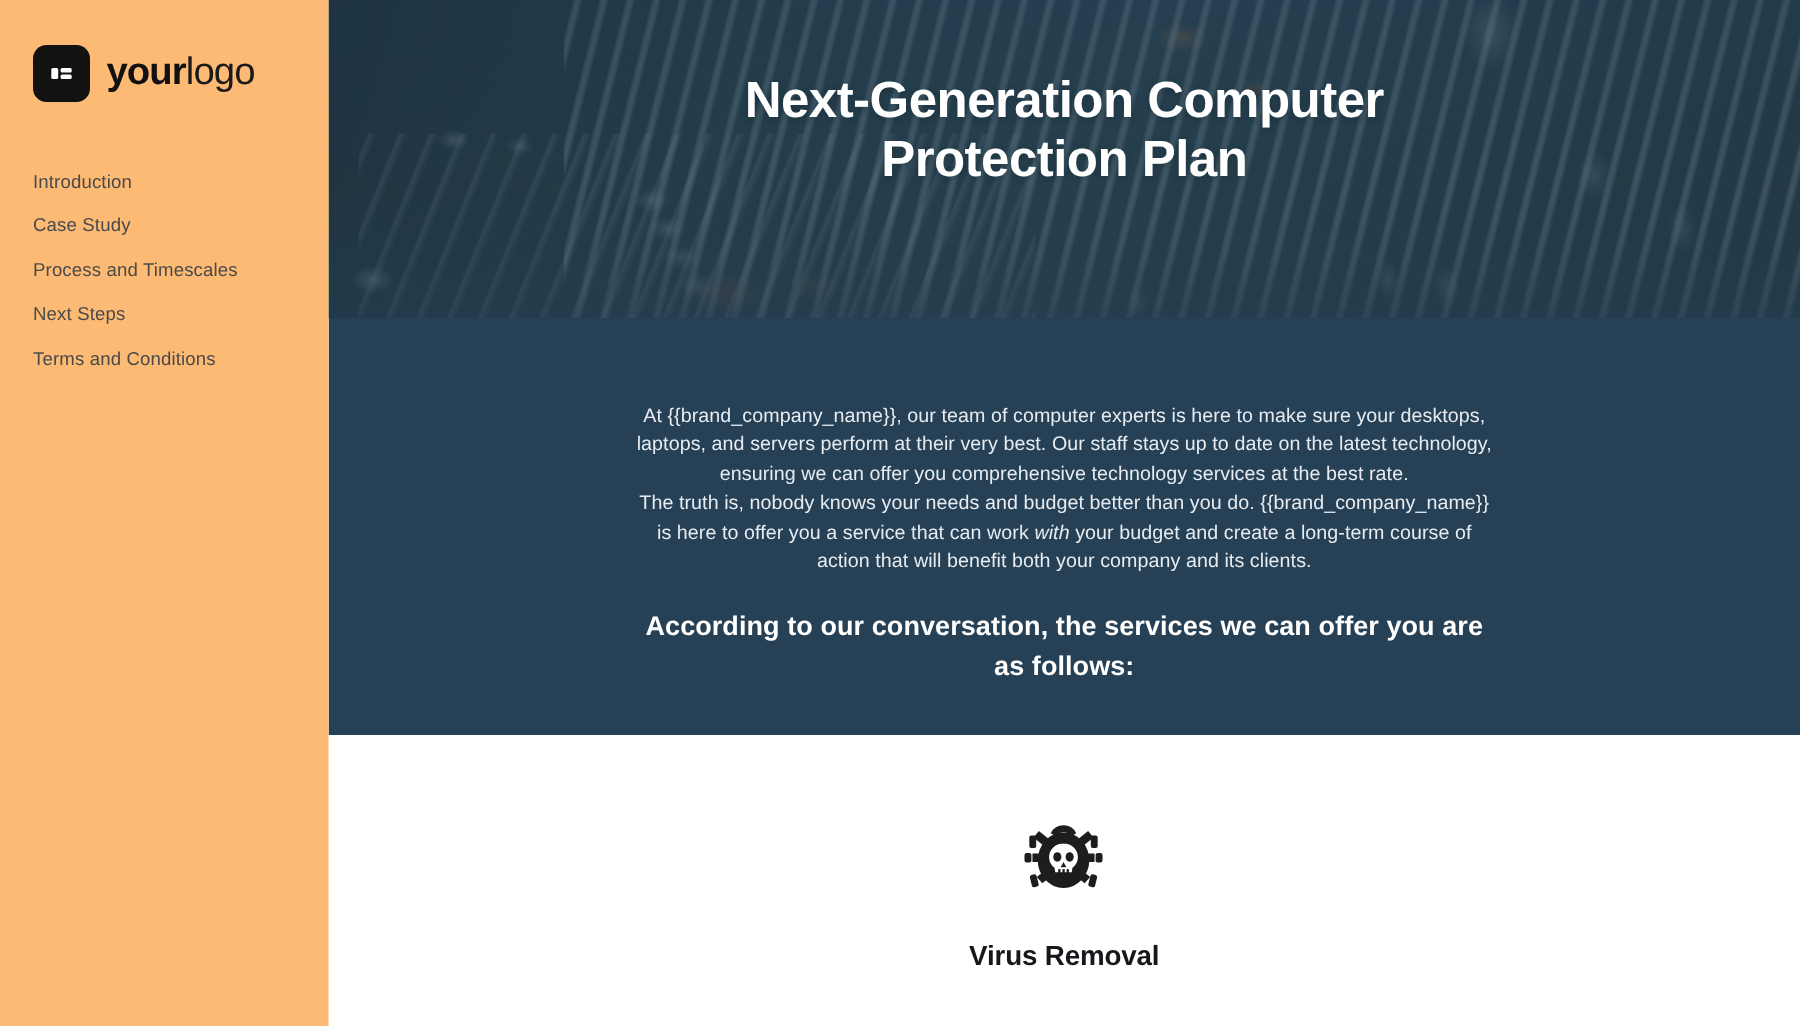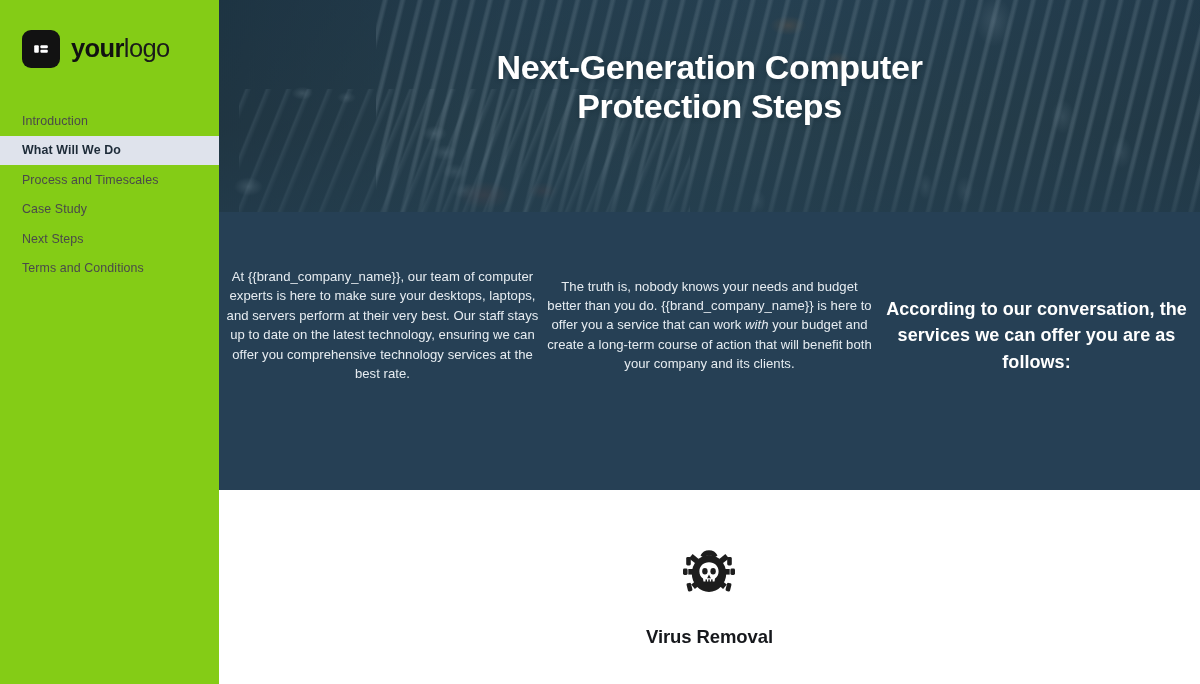--- a/index.html
+++ b/index.html
@@ -21,21 +21,21 @@
     display: flex;
     background: #ffffff;
   }
 
   
   .sidebar {
     position: relative;
     width: 219px;
     min-width: 219px;
     height: 684px;
-    background: #84cc16;
+    background: #fdba74;
     z-index: 5;
   }
 
   .logo-row {
     display: flex;
     align-items: center;
     gap: 11px;
     padding: 26px 0 0 22px;
     height: 72px;
   }
@@ -199,21 +199,21 @@
     line-height: 1.16;
     letter-spacing: -0.35px;
     padding: 0 27px;
     text-shadow: 0 1px 5px rgba(10,24,34,0.28);
   }
 
   
   .intro {
     padding: 55px 0 0 0;
     display: flex;
-    flex-direction: row;
+    flex-direction: column;
     align-items: center;
   }
 
   .intro p {
     width: 572px;
     text-align: center;
     color: #e6ecf1;
     font-size: 13.1px;
     line-height: 1.48;
     letter-spacing: 0.05px;
@@ -269,42 +269,41 @@
           <rect x="3.2" y="6.3" width="4.6" height="7.4" rx="1" fill="#ffffff"></rect>
           <rect x="9.4" y="6.3" width="7.4" height="3.0" rx="1" fill="#ffffff"></rect>
           <rect x="9.4" y="10.7" width="7.4" height="3.0" rx="1" fill="#ffffff"></rect>
         </svg>
       </span>
       <span class="logo-wordmark"><span class="w-bold">your</span><span class="w-light">logo</span></span>
     </div>
 
     <nav class="nav">
       <div class="nav-item">Introduction</div>
-      <div class="nav-item active">What Will We Do</div>
+      <div class="nav-item">Case Study</div>
       <div class="nav-item">Process and Timescales</div>
-      <div class="nav-item">Case Study</div>
       <div class="nav-item">Next Steps</div>
       <div class="nav-item">Terms and Conditions</div>
     </nav>
 
   </aside>
 
   <main class="main">
 
     <section class="dark-panel">
 
       <div class="hero">
         <div class="hero-photo"></div>
         <div class="hero-fins"></div>
         <div class="hero-fins fins-b"></div>
         <div class="hero-tint"></div>
 
         <h1 class="hero-title">
           <span>Next-Generation Computer</span><br>
-          <span>Protection Steps</span>
+          <span>Protection Plan</span>
         </h1>
       </div>
 
       <div class="intro">
         <p>At {{brand_company_name}}, our team of computer experts is here to make sure your desktops, laptops, and servers perform at their very best. Our staff stays up to date on the latest technology, ensuring we can offer you comprehensive technology services at the best rate.</p>
 
         <p><span>The truth is, nobody knows your needs and budget better than you do. {{brand_company_name}} is here to offer you a service that can work </span><em>with</em><span> your budget and create a long-term course of action that will benefit both your company and its clients.</span></p>
 
         <p class="lead-bold">According to our conversation, the services we can offer you are as follows:</p>
       </div>

